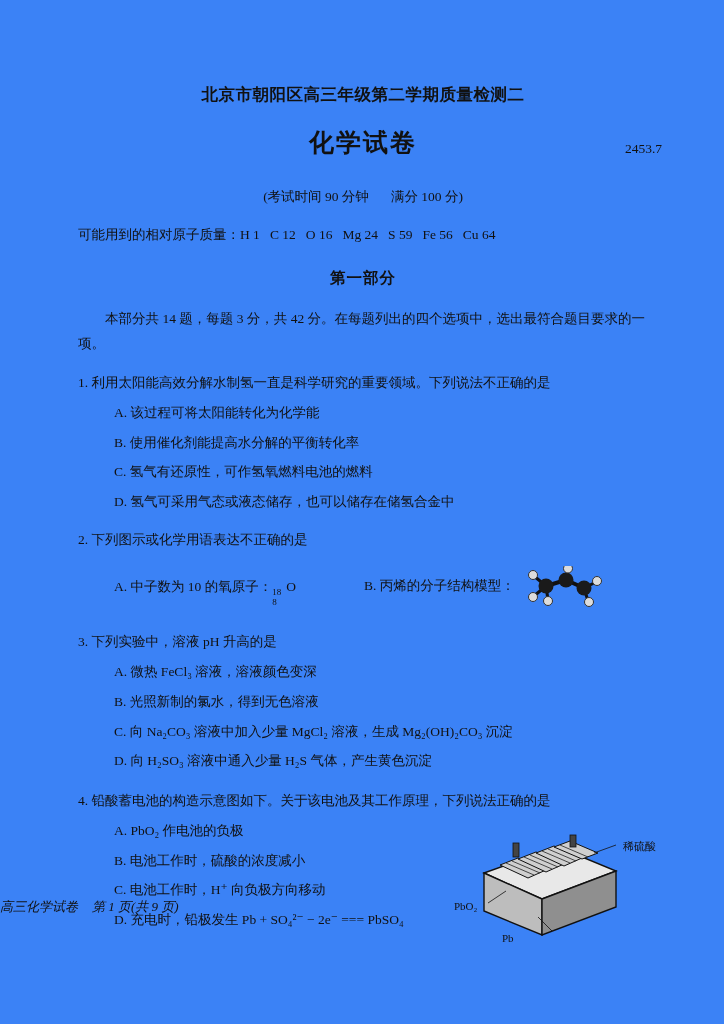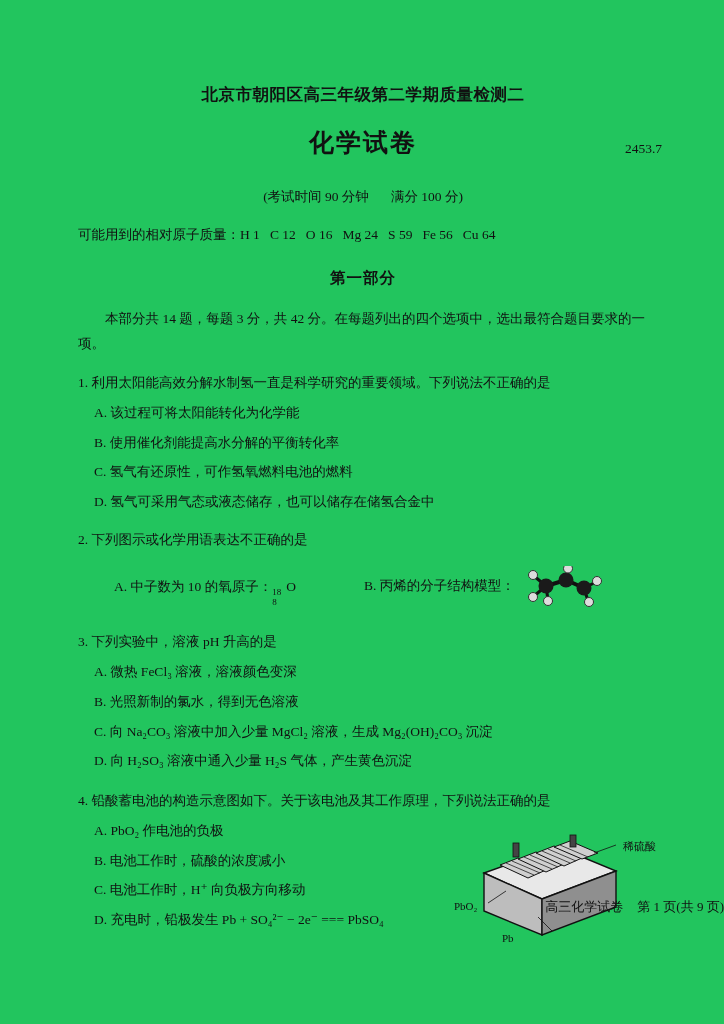--- a/index.html
+++ b/index.html
@@ -15,21 +15,21 @@
     margin: 0 auto;
     font-family: "Liberation Serif", "DejaVu Serif", serif;
     color: #111;
     overflow: hidden;
   }
   .sheet {
     position: absolute;
     left: 0; top: 0;
     width: 724px;
     height: 1024px;
-    background: #22c55e;
+    background: #3b82f6;
   }
   .content {
     position: absolute;
     left: 78px;
     top: 60px;
     width: 570px;
   }
   .doc-title {
     text-align: center;
     font-size: 16.5px;
@@ -83,21 +83,21 @@
   .q {
     margin-top: 14px;
     font-size: 13.5px;
     line-height: 1.8;
   }
   .q-stem {
     position: relative;
   }
   .opt {
     margin-top: 6px;
-    margin-left: 16px;
+    margin-left: 36px;
     font-size: 13.5px;
     line-height: 1.75;
   }
   .opt-row {
     display: flex;
     margin-top: 6px;
     margin-left: 36px;
     font-size: 13.5px;
     align-items: center;
   }
@@ -105,22 +105,23 @@
   .opt-col2 { flex: 1; position: relative; }
   .underdot {
     position: relative;
     display: inline-block;
   }
   .footer {
     position: absolute;
     left: 0;
     right: 0;
     bottom: 108px;
-    text-align: right;
+    text-align: left;
     font-size: 13px;
+    font-style: italic;
   }
   .footer .sp { display: inline-block; width: 14px; }
   .molecule {
     position: relative;
     display: inline-block;
     width: 86px;
     height: 42px;
     vertical-align: middle;
     margin-left: 4px;
   }

